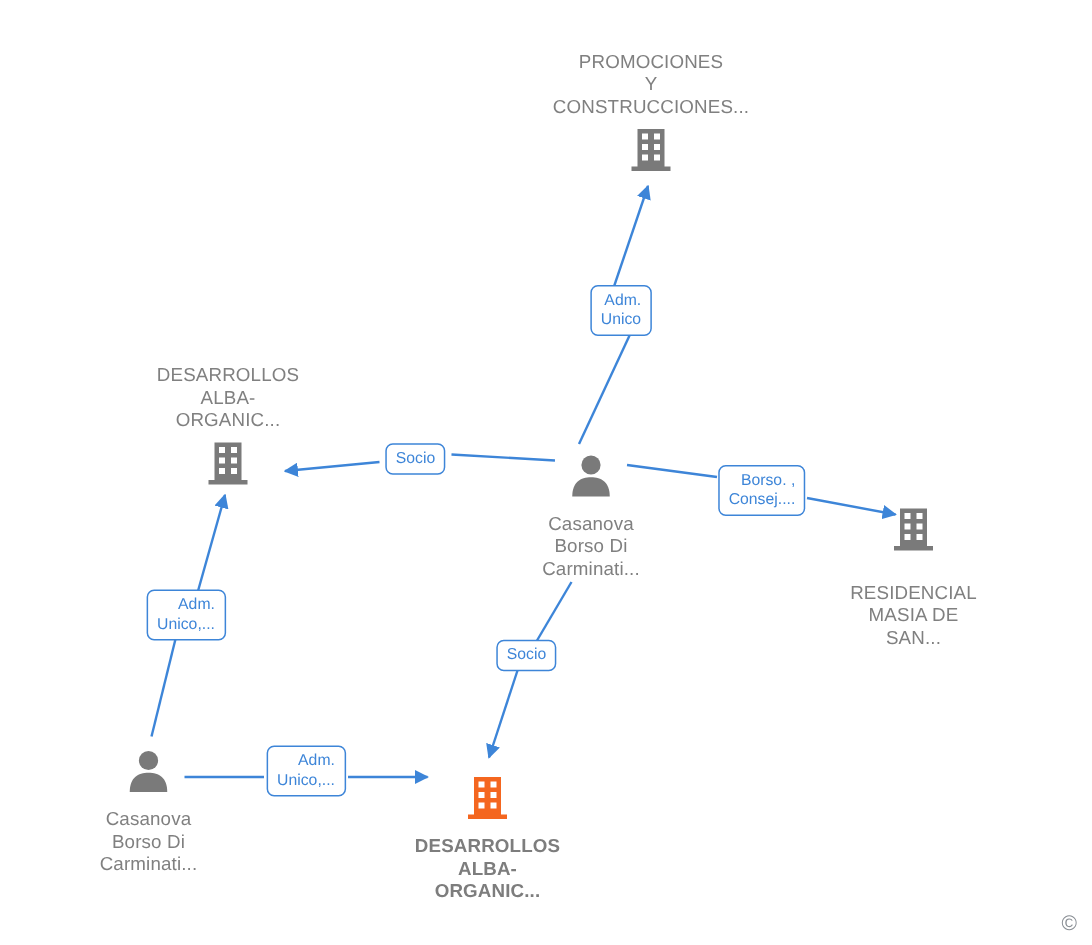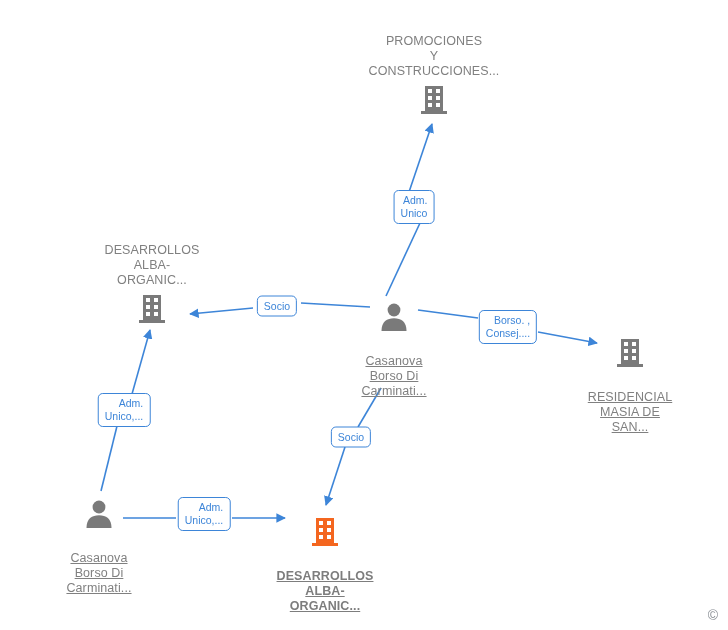--- a/index.html
+++ b/index.html
@@ -41,21 +41,21 @@
     line-height: 15px;
     color: #808080;
     letter-spacing: 0.1px;
     white-space: pre-line;
   }
   .node-label.focal {
     font-weight: bold;
     color: #7d7d7d;
   }
   .node-label.above { margin-bottom: 4px; }
-  .node-label.below { margin-top: 20px; text-decoration: underline; }
+  .node-label.below { margin-top: 8px; }
 
   .icon-wrap {
     width: 34px;
     height: 34px;
     display: block;
   }
 
   
   .rel {
     position: absolute;
@@ -182,21 +182,21 @@
       <svg viewBox="0 0 34 34" width="34" height="34">
         <circle cx="17" cy="10" r="6.4" fill="#7a7a7a"></circle>
         <path d="M4.5 31 C4.5 21.5 10 18.2 17 18.2 C24 18.2 29.5 21.5 29.5 31 Z" fill="#7a7a7a"></path>
       </svg>
     </span>
     <div class="node-label below">Casanova
 Borso Di
 Carminati...</div>
   </div>
 
-  <div class="node" style="left:630px; top:336px;">
+  <div class="node" style="left:609px; top:336px;gap:10px;">
     <span class="icon-wrap">
       <svg viewBox="0 0 34 34" width="34" height="34">
         <rect x="8" y="3" width="18" height="27" fill="#7a7a7a"></rect>
         <rect x="4" y="28" width="26" height="3" fill="#7a7a7a"></rect>
         <rect x="11" y="6" width="4" height="4" fill="#ffffff"></rect>
         <rect x="19" y="6" width="4" height="4" fill="#ffffff"></rect>
         <rect x="11" y="13" width="4" height="4" fill="#ffffff"></rect>
         <rect x="19" y="13" width="4" height="4" fill="#ffffff"></rect>
         <rect x="11" y="20" width="4" height="4" fill="#ffffff"></rect>
         <rect x="19" y="20" width="4" height="4" fill="#ffffff"></rect>

